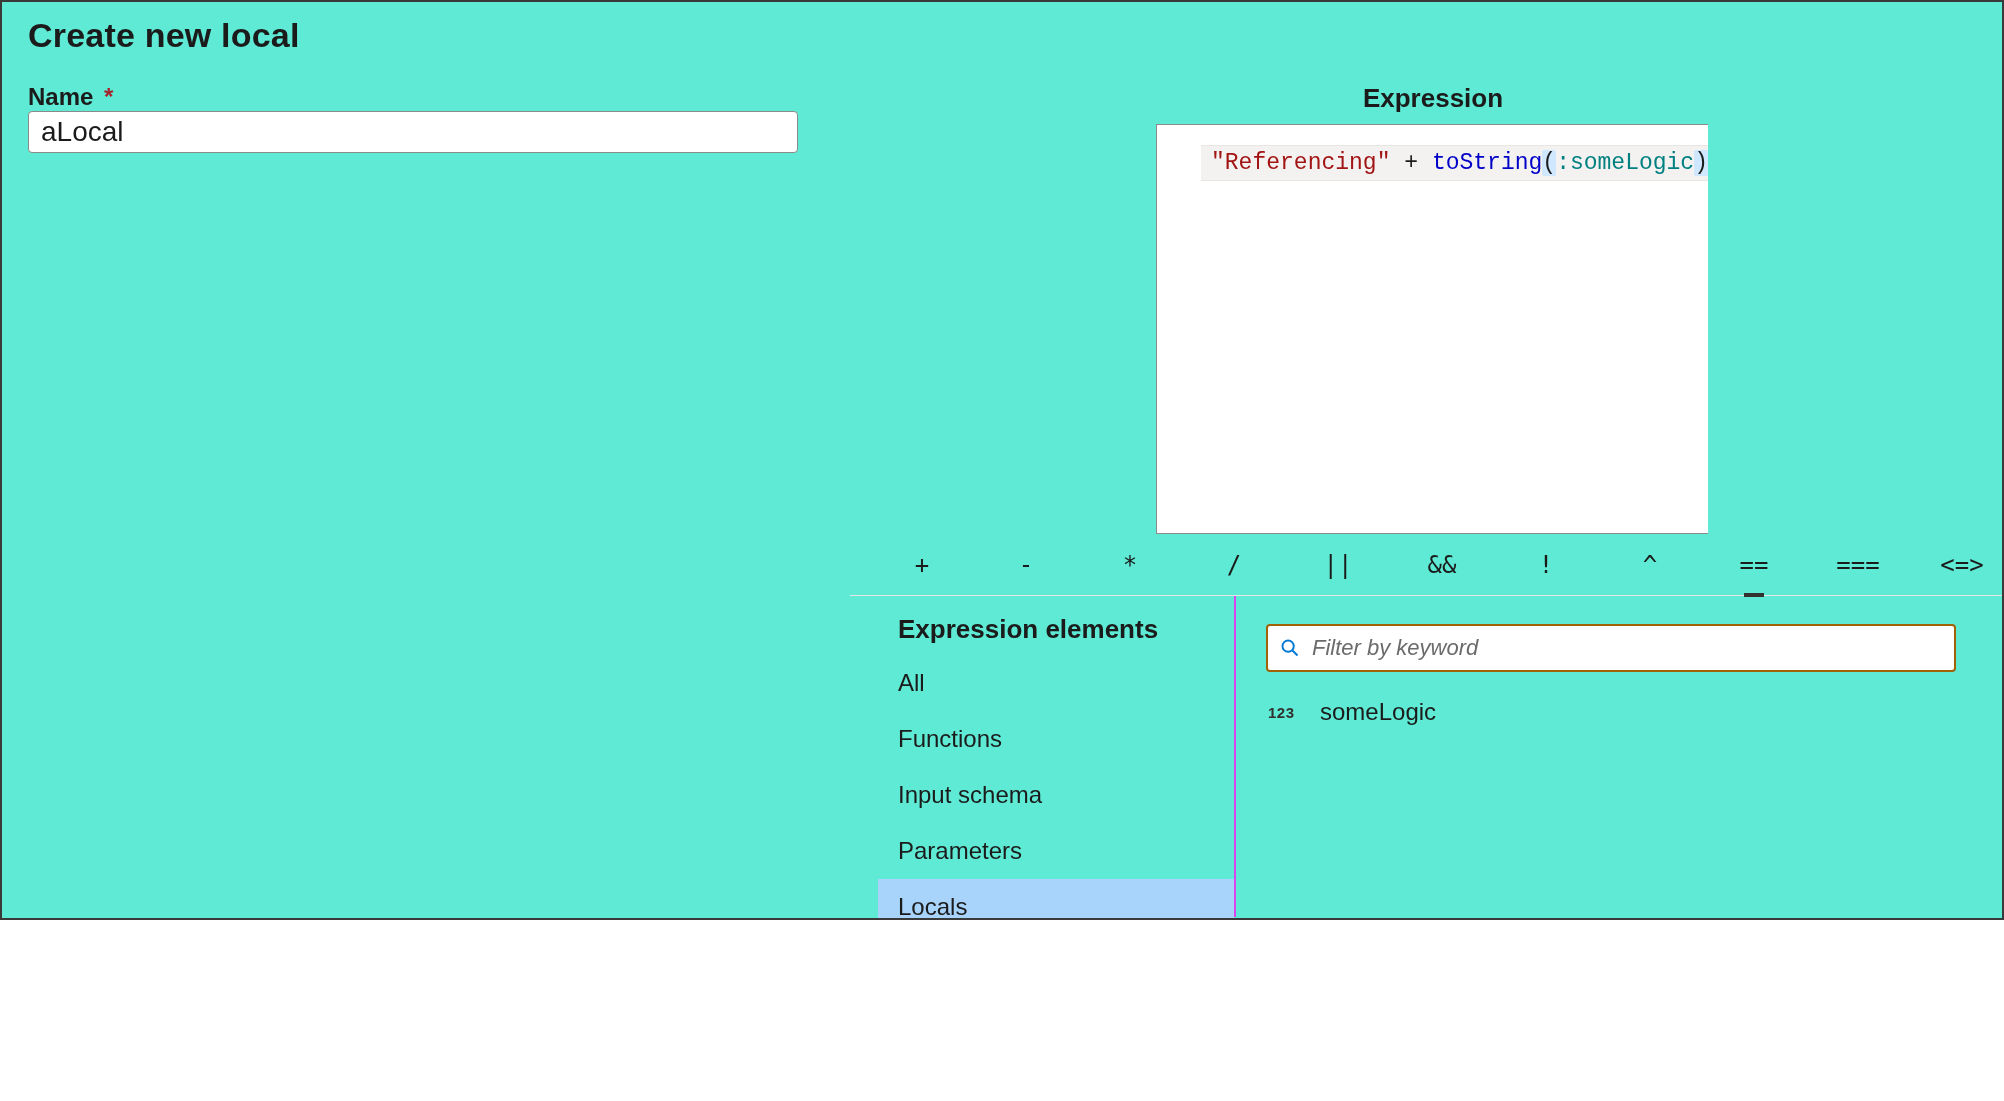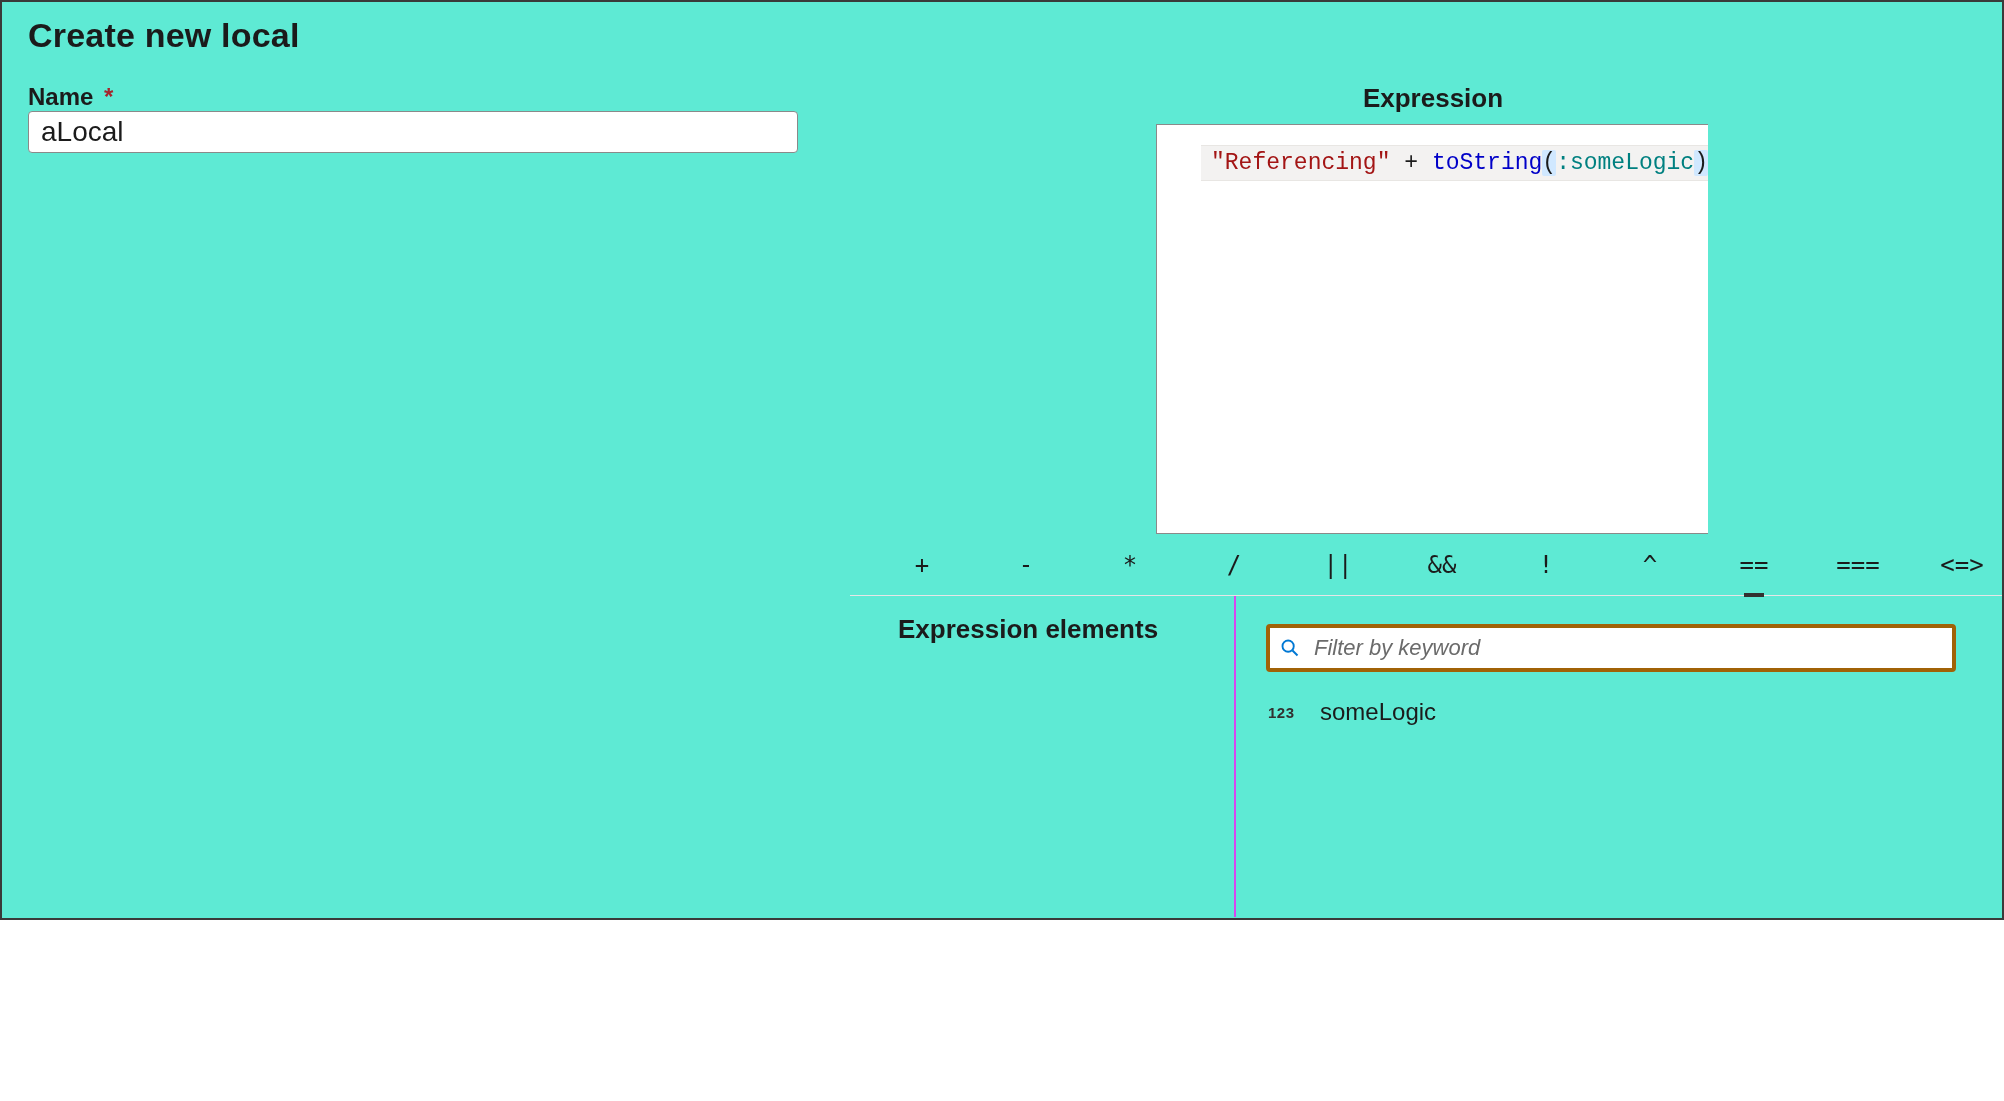--- a/index.html
+++ b/index.html
@@ -159,21 +159,21 @@
     left: 14px;
     top: 50%;
     transform: translateY(-50%);
     width: 20px;
     height: 20px;
     color: #0078d4;
   }
   .search-input {
     width: 690px;
     height: 48px;
-    border: 4px solid #a16207;
+    border: 2px solid #a16207;
     border-radius: 4px;
     padding: 0 12px 0 44px;
     font-size: 22px;
     font-style: italic;
     color: #6b6b6b;
     background: #fff;
   }
   .search-input::placeholder { color: #6b6b6b; font-style: italic; }
   .value-row {
     display: flex;
@@ -233,20 +233,27 @@
           <div class="op-btn" data-active="false">^</div>
           <div class="op-btn" data-active="true">==</div>
           <div class="op-btn" data-active="false">===</div>
           <div class="op-btn" data-active="false">&lt;=&gt;</div>
         </div>
 
       <div class="bottom">
 
         <div class="elements-pane">
           <div class="pane-title">Expression elements</div>
+          <div id="elements-list">
+              <div class="elem-item" data-selected="false">All</div>
+              <div class="elem-item" data-selected="false">Functions</div>
+              <div class="elem-item" data-selected="false">Input schema</div>
+              <div class="elem-item" data-selected="false">Parameters</div>
+              <div class="elem-item" data-selected="true">Locals</div>
+            </div>
         </div>
 
         <div class="values-pane">
           <div class="search-wrap">
             <svg class="search-icon" viewBox="0 0 16 16">
               <circle cx="6.5" cy="6.5" r="4.5" fill="none" stroke="currentColor" stroke-width="1.5"></circle>
               <line x1="10" y1="10" x2="14" y2="14" stroke="currentColor" stroke-width="1.5"></line>
             </svg>
             <input class="search-input" type="text" placeholder="Filter by keyword" style="">
           </div>

